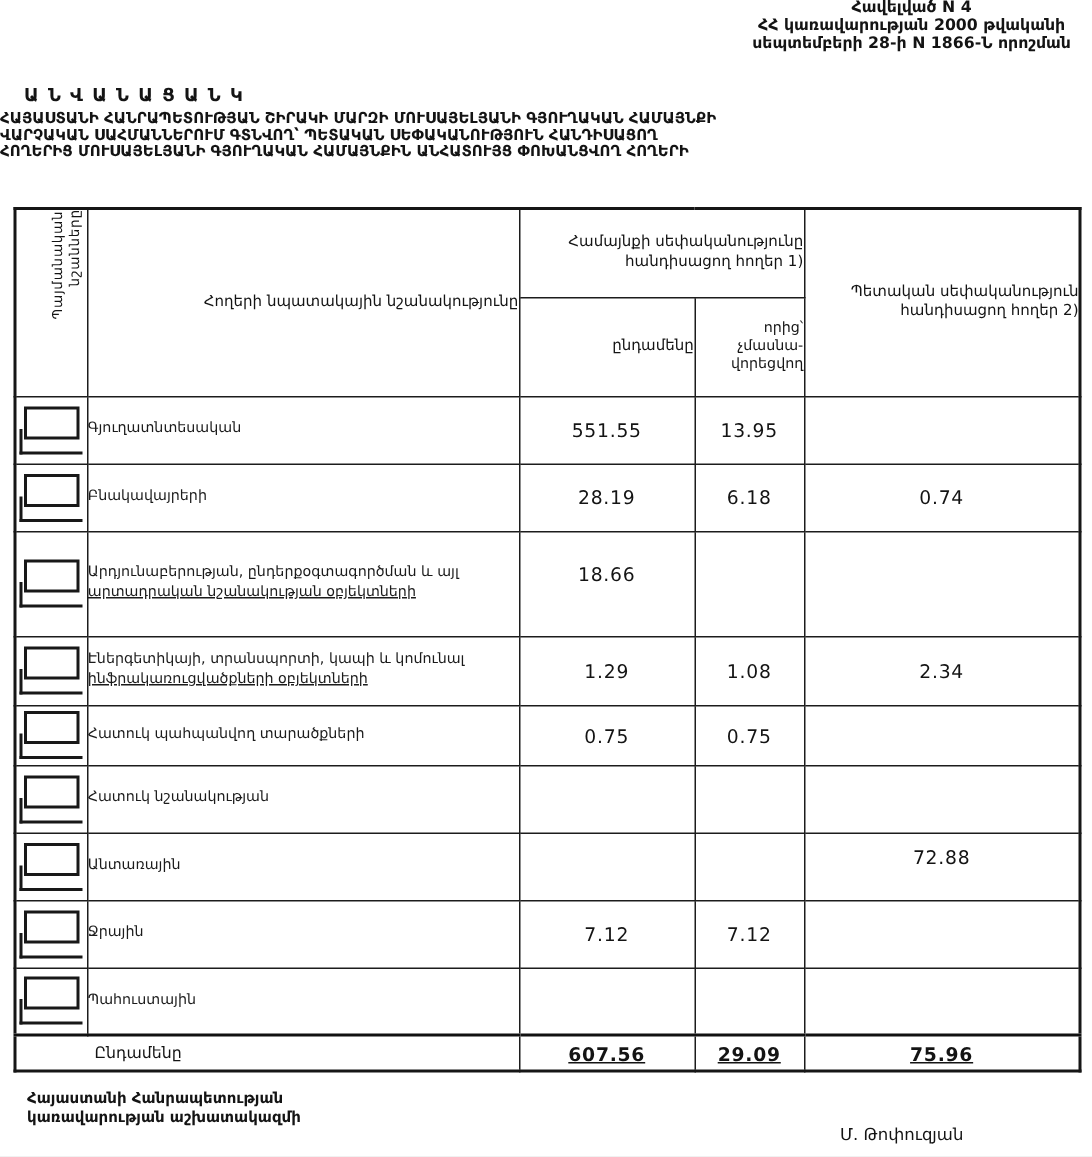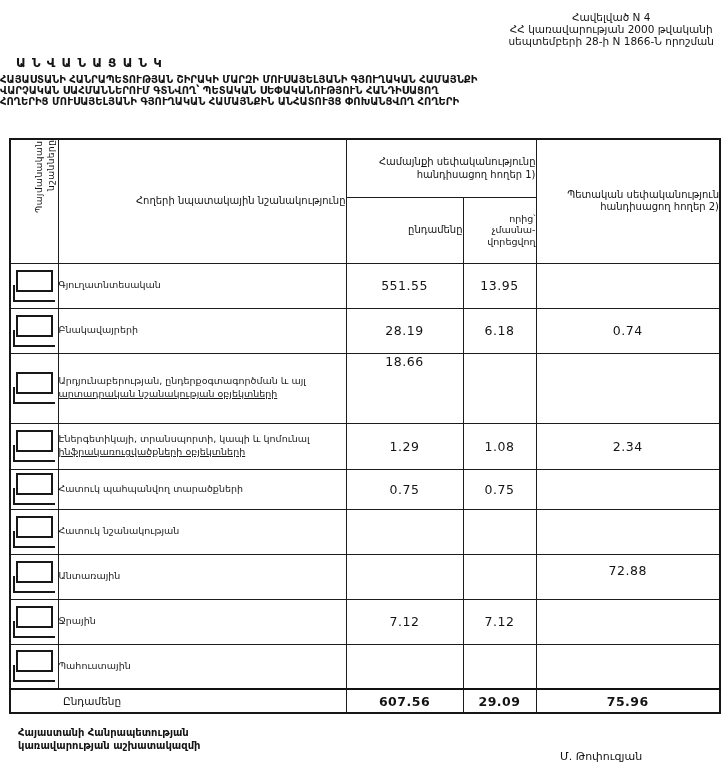--- a/index.html
+++ b/index.html
@@ -7,23 +7,23 @@
     position:relative;
     width:728px;height:771px;
     margin:0 auto;
     background:#ffffff;
     font-family:"DejaVu Sans", sans-serif;
     color:#141414;
     overflow:hidden;
   }
   
   .annex{
-    position:absolute; top:12px; right:14px;
+    position:absolute; top:0; right:14px;
     text-align:center;
-    font-size:10.5px; font-weight:normal; line-height:1.12;
+    font-size:10.5px; font-weight:bold; line-height:1.12;
   }
   
   .doc-title{
     position:absolute; top:56px; left:16px; width:100%;
     text-align:left; font-size:12px; font-weight:bold; letter-spacing:1px;
   }
   .doc-subtitle{
     position:absolute; top:74px; left:0; width:100%;
     text-align:left; font-size:10px; font-weight:bold; line-height:1.1;
   }
@@ -52,21 +52,21 @@
   }
   td.namecell .l2{ text-decoration:underline; }
   td.valcell{
     text-align:center; font-size:12.5px; font-weight:500;
     letter-spacing:0.5px;
   }
   tr.totalrow td{ border-top:2.5px solid #111; }
   tr.totalrow .tlabel{
     font-size:10.5px; padding-left:52px; font-weight:500;
   }
-  tr.totalrow .valcell{ font-weight:bold; }
+  tr.totalrow .valcell{ font-weight:bold;text-decoration:underline; }
   
   td.symcell{ vertical-align:top; padding-top:5px; }
   .rect{
     width:33px; height:18px;
     border:2px solid #181818;
     margin:0 auto;
     background:#fff;
   }
   .lbr{
     width:40px; height:15px;
@@ -145,21 +145,21 @@
         <td class="valcell">28.19</td>
         <td class="valcell">6.18</td>
         <td class="valcell">0.74</td>
       </tr>
       <tr style="height:70px">
         <td class="symcell">
             <div class="rect"></div>
             <div class="lbr"></div>
           </td>
         <td class="namecell"><span>Արդյունաբերության, ընդերքօգտագործման և այլ</span> <span class="l2">արտադրական նշանակության օբյեկտների</span></td>
-        <td class="valcell" style="vertical-align:top;padding-top:0">18.66</td>
+        <td class="valcell" style="vertical-align:top;padding-top:20px">18.66</td>
         <td class="valcell"></td>
         <td class="valcell"></td>
       </tr>
       <tr style="height:46px">
         <td class="symcell">
             <div class="rect"></div>
             <div class="lbr"></div>
           </td>
         <td class="namecell"><span>Էներգետիկայի, տրանսպորտի, կապի և կոմունալ</span> <span class="l2">ինֆրակառուցվածքների օբյեկտների</span></td>
         <td class="valcell">1.29</td>

